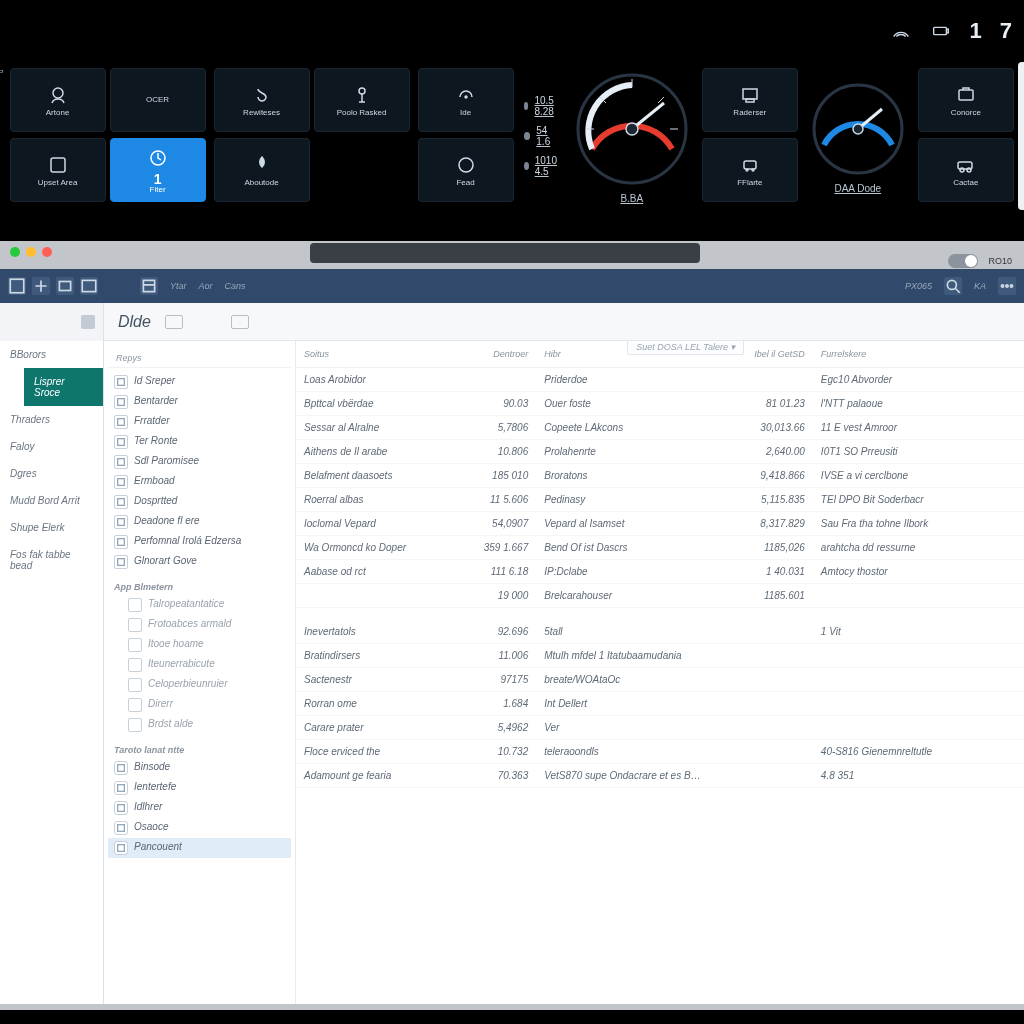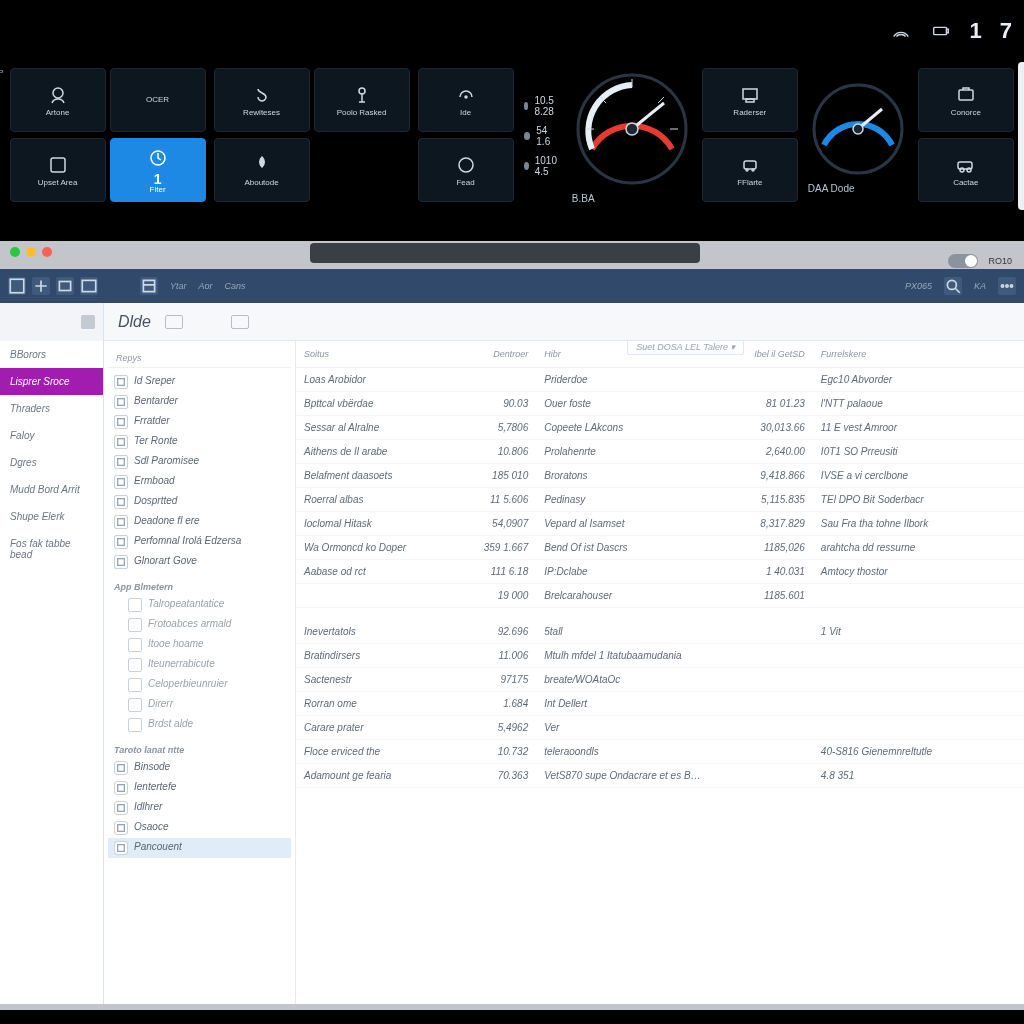--- a/index.html
+++ b/index.html
@@ -12,21 +12,21 @@
 .status-right .ico { width:22px; height:22px; display:flex; align-items:center; justify-content:center; }
 
 .hud { position:absolute; top:62px; left:-6px; right:0; height:148px; display:flex; }
 .tile-grid { display:grid; grid-template-columns:repeat(2,96px); grid-auto-rows:64px; gap:6px 4px; padding:6px 4px; }
 .tile-grid.single { grid-template-columns:96px; }
 .tile { background:#0d1720; border:1px solid #1c2733; border-radius:4px; display:flex; flex-direction:column; align-items:center; justify-content:center; color:#cdd9e4; font-size:9px; }
 .tile.active { background:#1e88e5; border-color:#1e88e5; color:#fff; }
 .tile .ic { width:24px; height:24px; margin-bottom:2px; display:flex; align-items:center; justify-content:center; }
 .tile .lab { font-size:8px; color:inherit; text-align:center; line-height:1; }
 
-.gauge-block { width:190px; display:flex; flex-direction:column; justify-content:center; padding:4px 6px; color:#b8c6d4; font-size:10px; gap:4px; }
+.gauge-block { width:190px; display:flex; flex-direction:column; align-items:center; justify-content:center; padding:4px 6px; color:#b8c6d4; font-size:10px; gap:4px;text-decoration:underline; }
 .gauge-readout { display:flex; flex-direction:column; gap:8px; font-size:10px; color:#cfd9e3; }
 .gauge-readout span { display:flex; gap:6px; align-items:center; }
 .gauge-readout .dot { width:8px; height:8px; border-radius:50%; background:#7a8694; }
 .gauge { width:120px; height:120px; position:relative; }
 .gauge.small { width:100px; height:100px; }
 
 .odo-block { width:86px; background:#eef1f4; border-radius:4px; padding:6px 6px; display:flex; flex-direction:column; gap:4px; color:#1b2733; font-family:"Courier New",monospace; font-size:14px; }
 .odo-block .row { display:flex; justify-content:flex-end; font-weight:600; letter-spacing:1px; }
 .odo-block .sm { font-size:10px; color:#55606c; }
 
@@ -48,21 +48,21 @@
 .app-toolbar .txt { color:#97a7ba; font-size:9px; }
 .app-toolbar .spacer { flex:1; }
 
 .app-body { flex:1; display:flex; overflow:hidden; }
 
 .sidebar { width:104px; background:#fff; border-right:1px solid #dbe2ea; overflow:hidden; }
 .sidebar-header { height:38px; background:#f2f4f7; display:flex; align-items:center; justify-content:flex-end; padding:0 8px; gap:8px; }
 .sidebar-header .hic { width:14px; height:14px; background:#c3cad3; border-radius:2px; }
 .side-nav { display:flex; flex-direction:column; }
 .side-item { padding:8px 10px; font-size:10px; color:#6a7582; cursor:pointer; }
-.side-item.active { background:#a21caf; color:#fff; }
+.side-item.active { background:#0f766e; color:#fff;margin-left:24px; }
 
 .main { flex:1; display:flex; flex-direction:column; overflow:hidden; }
 .page-head { height:38px; background:#f7f8fa; border-bottom:1px solid #e2e7ee; display:flex; align-items:center; padding:0 14px; gap:14px; }
 .page-title { font-size:16px; color:#445263; font-weight:500; }
 .page-head .hic { width:18px; height:14px; border:1px solid #b5bfc9; border-radius:2px; }
 
 .content { flex:1; display:flex; overflow:hidden; }
 .tree-pane { width:192px; border-right:1px solid #e7ebef; padding:8px 4px; overflow:hidden; }
 .tree-hdr { font-size:9px; color:#8b95a0; padding:4px 8px; border-bottom:1px solid #eef1f5; margin-bottom:4px; }
 .tree-row { display:flex; align-items:flex-start; gap:6px; padding:3px 6px; font-size:10px; color:#5a6572; }
@@ -598,21 +598,21 @@
                     <td>IVSE a vi cerclbone</td>
                   </tr>
                   <tr>
                     <td>Roerral albas</td>
                     <td class="num">11 5.606</td>
                     <td>Pedinasy</td>
                     <td class="num">5,115.835</td>
                     <td>TEl DPO Bit Soderbacr</td>
                   </tr>
                   <tr>
-                    <td>Ioclomal Hitask</td>
+                    <td>Ioclomal Vepard</td>
                     <td class="num">54,0907</td>
                     <td>Vepard al Isamset</td>
                     <td class="num">8,317.829</td>
                     <td>Sau Fra tha tohne Ilbork</td>
                   </tr>
                   <tr>
                     <td>Wa Ormoncd ko Doper</td>
                     <td class="num">359 1.667</td>
                     <td>Bend Of ist Dascrs</td>
                     <td class="num">1185,026</td>

